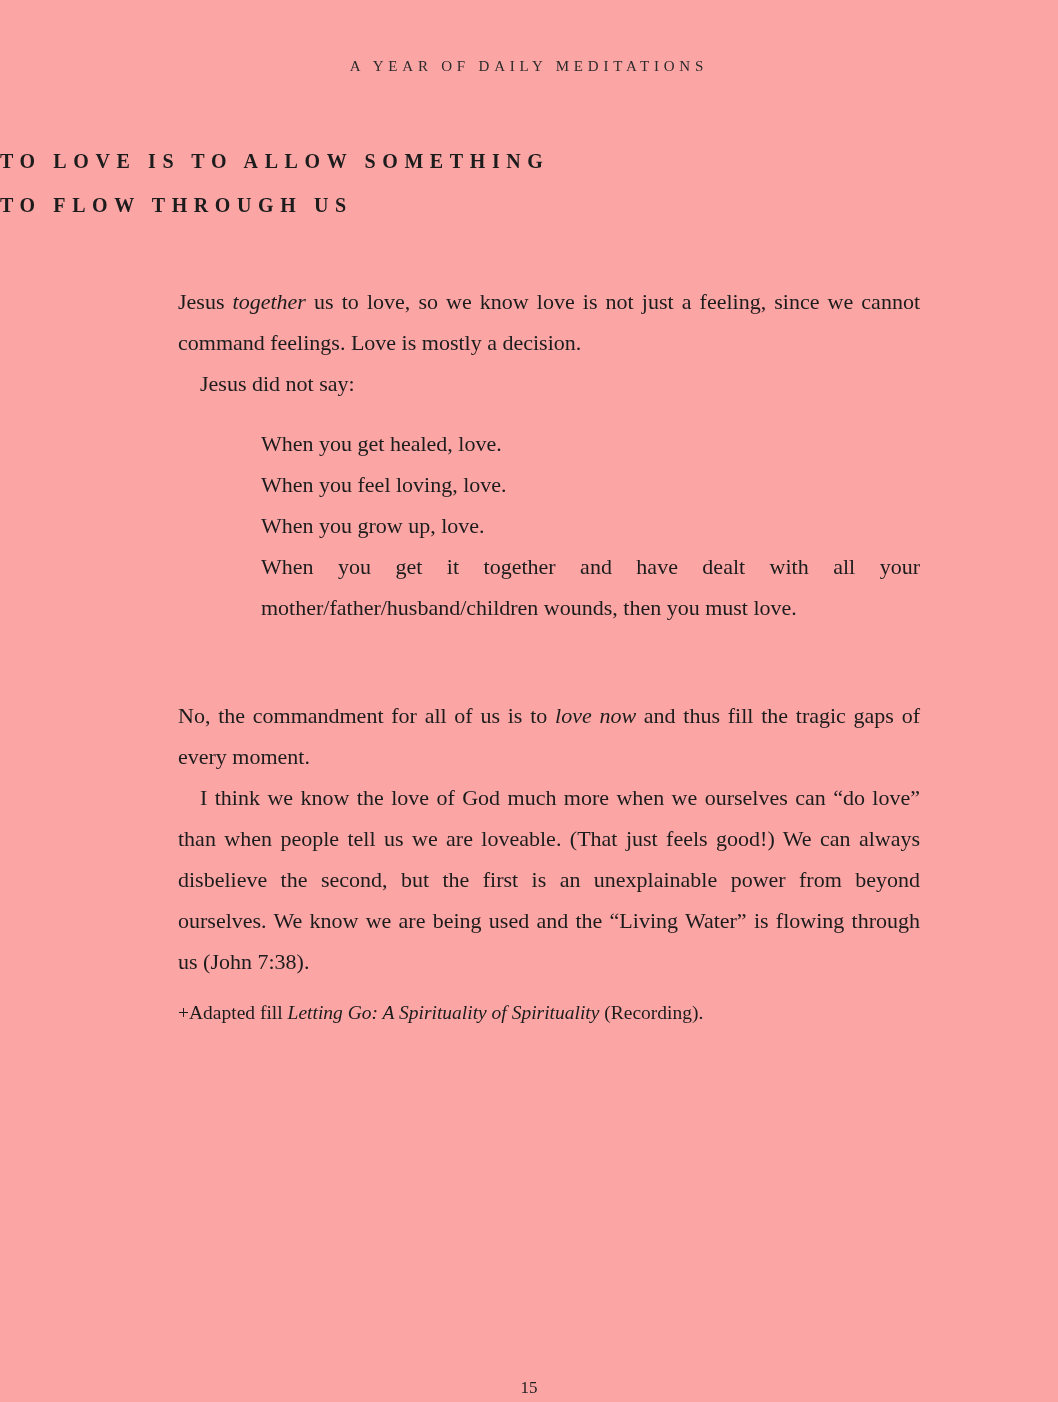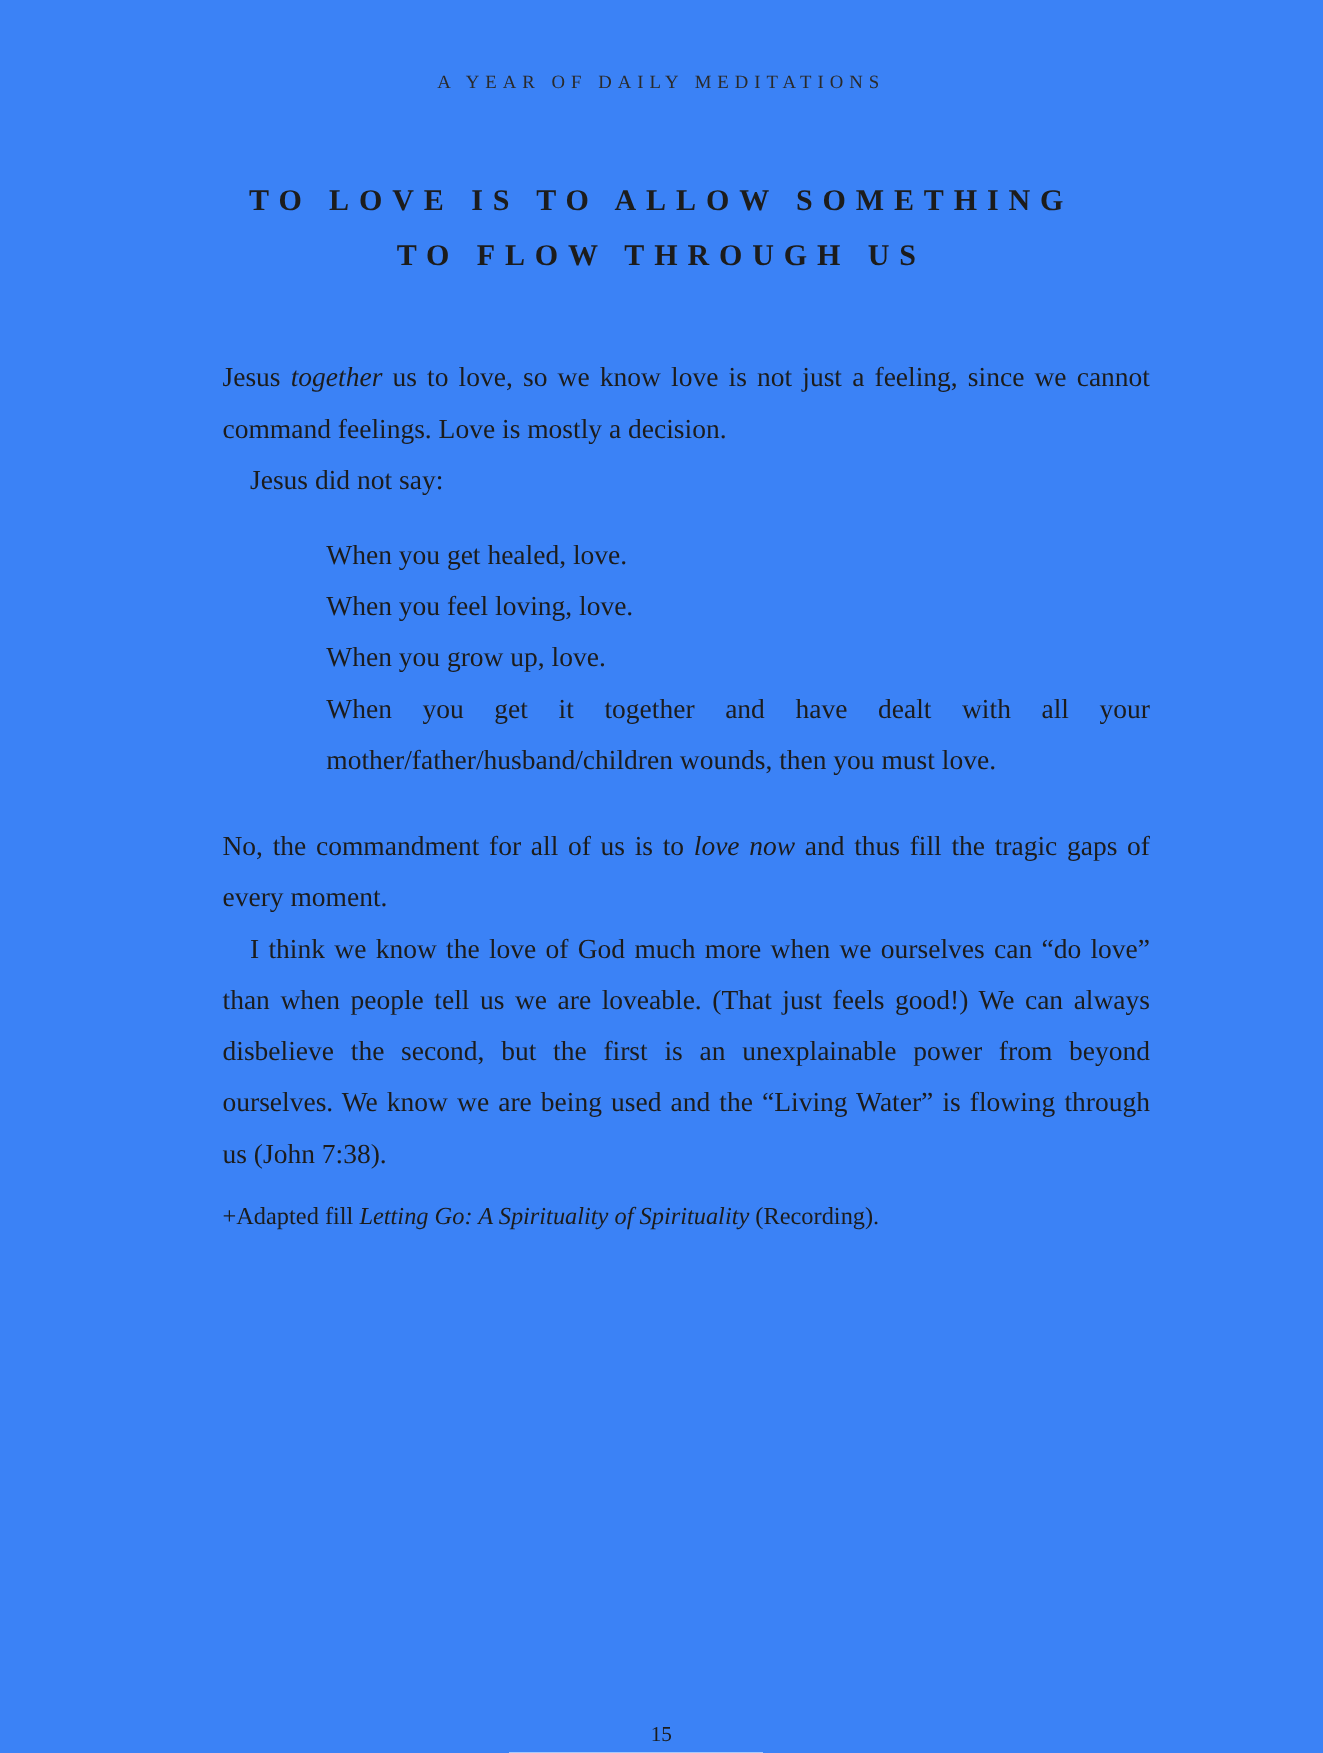--- a/index.html
+++ b/index.html
@@ -2,57 +2,57 @@
 <html><head>
 <meta charset="utf-8">
 <style>
   * { margin: 0; padding: 0; box-sizing: border-box; }
   html, body { background: #ffffff; }
   .page {
     position: relative;
     width: 1058px;
     height: 1402px;
     margin: 0 auto;
-    background: #3b82f6;
+    background: #fca5a5;
     color: #1c1c1c;
     font-family: "Liberation Serif", "DejaVu Serif", serif;
     overflow: hidden;
   }
   .running-header {
     padding-top: 58px;
     text-align: center;
     font-size: 15px;
     letter-spacing: 0.32em;
     color: #2a2a2a;
   }
   .chapter-title {
     margin-top: 64px;
-    text-align: center;
+    text-align: left;
     font-weight: 600;
-    font-size: 24px;
+    font-size: 20px;
     letter-spacing: 0.33em;
     line-height: 44px;
     color: #1c1c1c;
   }
   .title-line { display: block; }
   .body-text {
     width: 742px;
     margin-left: 178px;
     margin-top: 54px;
     font-size: 22px;
     line-height: 41px;
   }
   .body-text p { text-align: justify; }
   .para-indent { text-indent: 22px; }
   .quote-block {
     margin-top: 19px;
     padding-left: 83px;
   }
   .quote-block p { text-align: justify; }
-  .section-gap { margin-top: 28px; }
+  .section-gap { margin-top: 67px; }
   .attribution {
     margin-top: 16px;
     text-align: right;
     font-size: 19.5px;
     line-height: 30px;
   }
   .page-number {
     position: absolute;
     bottom: 4px;
     left: 0;

